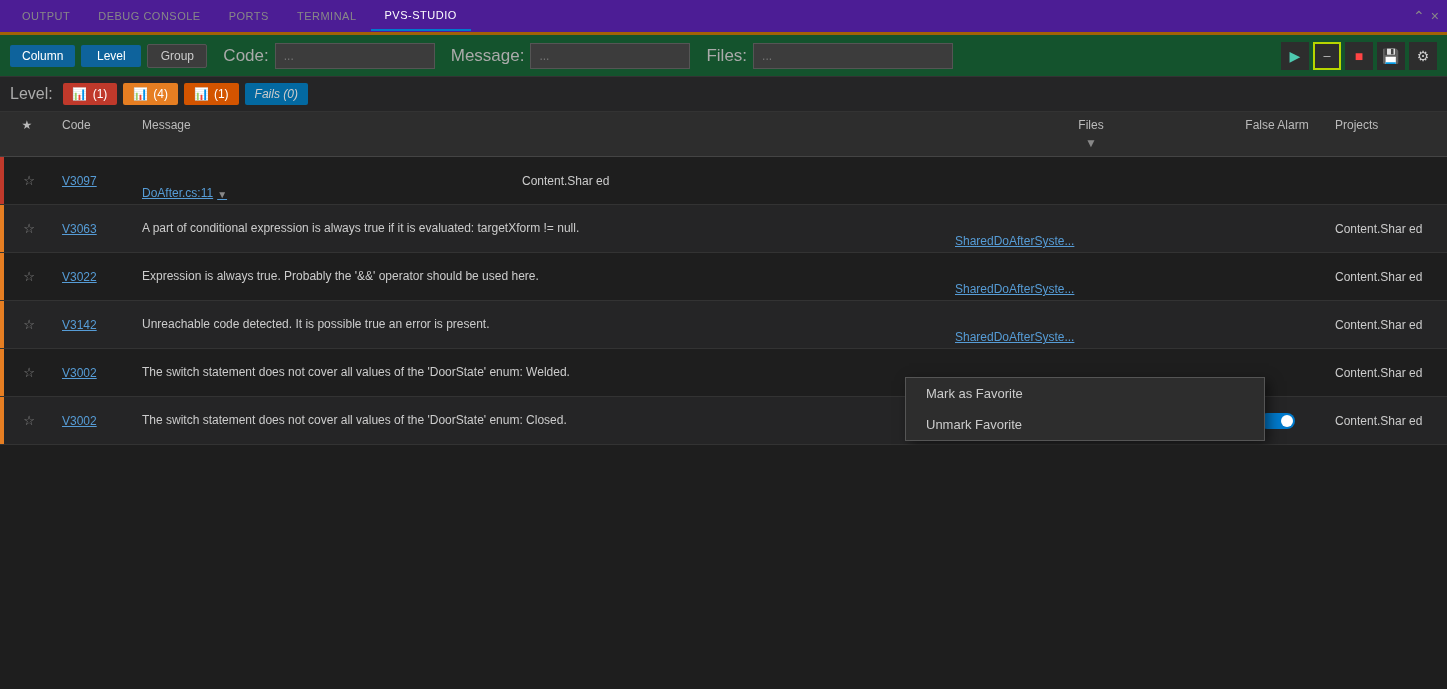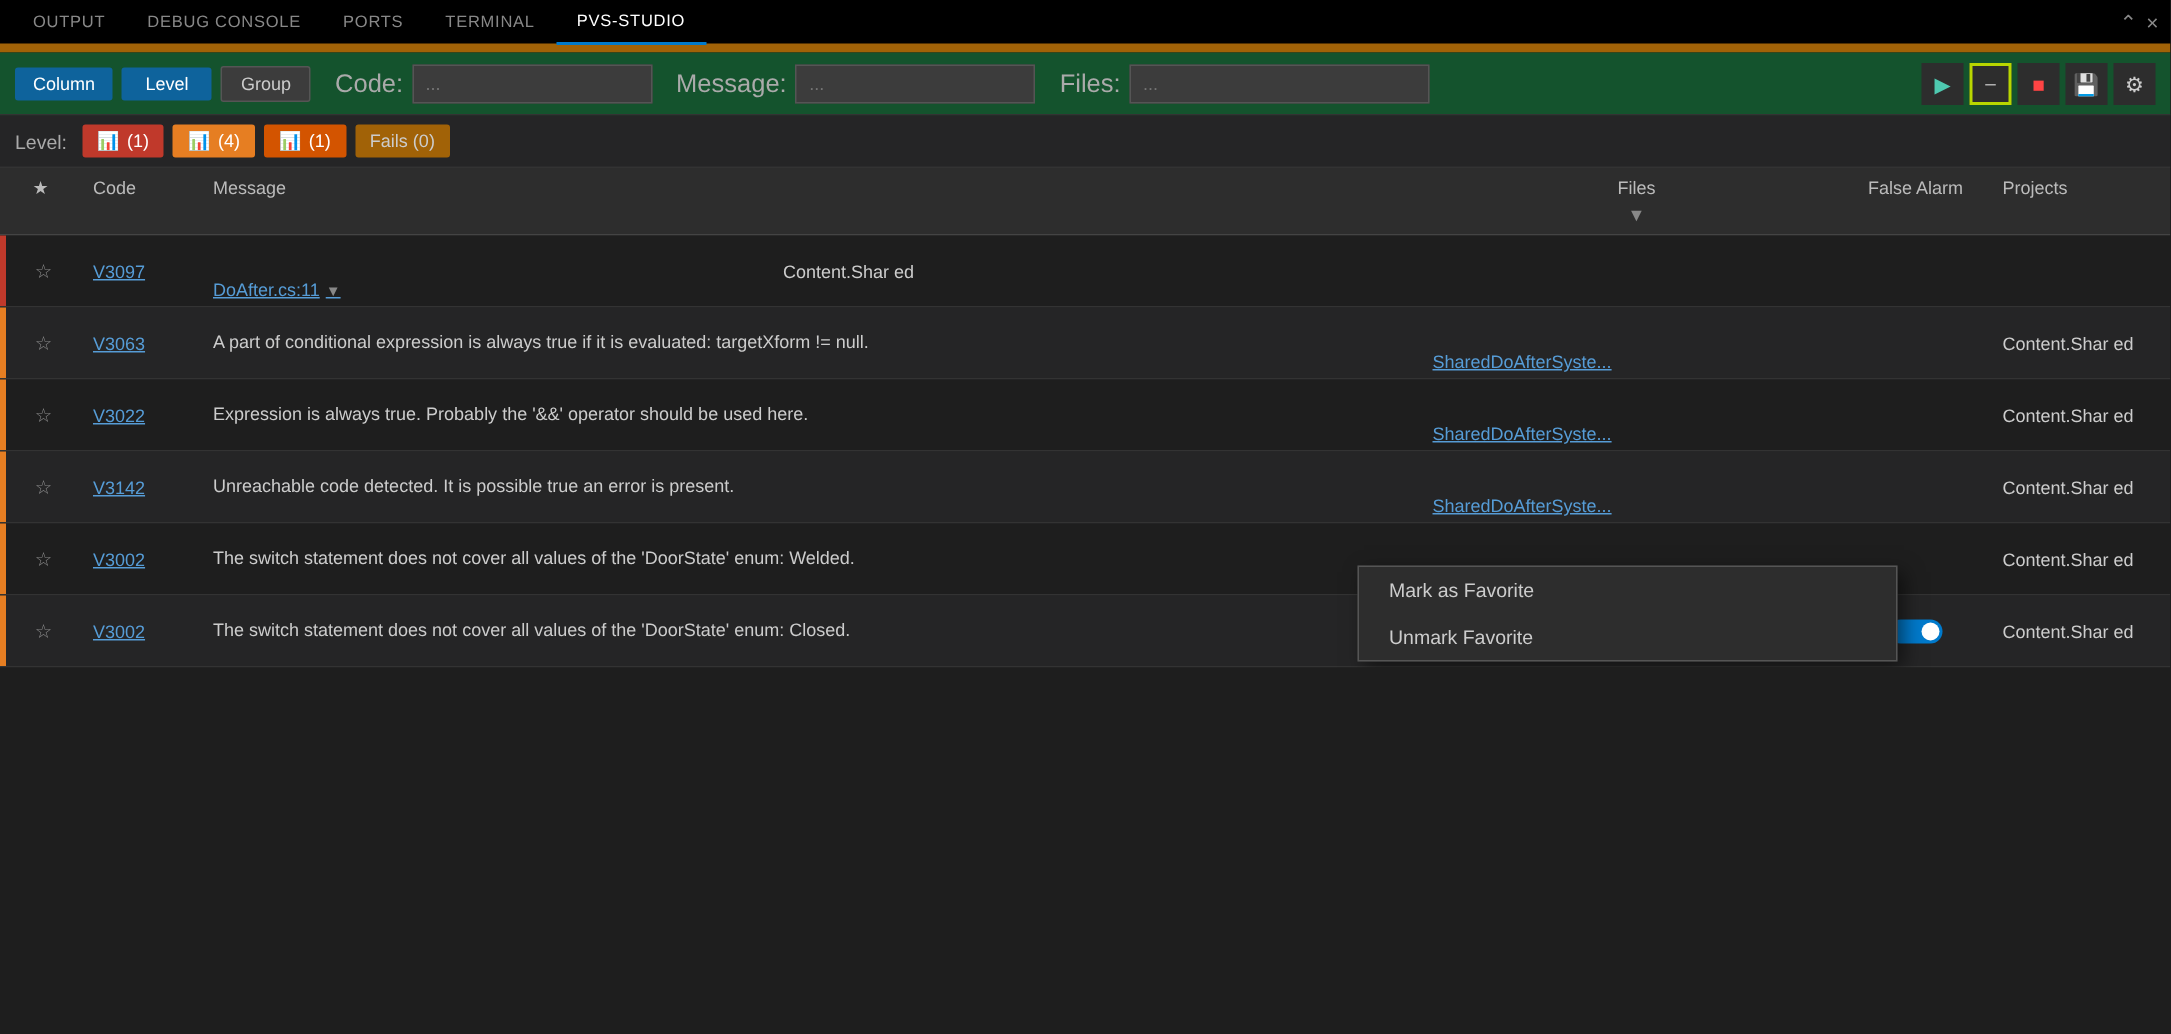--- a/index.html
+++ b/index.html
@@ -1,21 +1,21 @@
 <!DOCTYPE html>
 <html><head>
   <meta charset="utf-8">
   <style>
     * { box-sizing: border-box; margin: 0; padding: 0; }
     body { background: #1e1e1e; color: #ccc; font-family: 'Segoe UI', sans-serif; font-size: 13px; width: 1447px; height: 689px; overflow: hidden; }
 
     
     .tab-bar {
-      display: flex; align-items: center; background: #000000; height: 35px;
-      border-bottom: 6px solid #a16207; padding: 0 8px;
+      display: flex; align-items: center; background: #4c1d95; height: 35px;
+      border-bottom: 3px solid #a16207; padding: 0 8px;
     }
     .tab-item {
       padding: 8px 14px; color: #888; cursor: pointer; font-size: 11px; text-transform: uppercase; letter-spacing: 0.5px;
     }
     .tab-item.active {
       color: #fff; border-bottom: 2px solid #007acc;
     }
     .tab-spacer { flex: 1; }
     .tab-actions { display: flex; gap: 6px; align-items: center; color: #888; }
 
@@ -41,29 +41,29 @@
     }
     .icon-btn.green { color: #4ec9b0; }
     .icon-btn.highlighted { border: 2px solid #b8d600; }
     .icon-btn.red-icon { color: #f44; }
 
     
     .level-bar {
       background: #252526; padding: 6px 10px; display: flex; align-items: center; gap: 6px;
       border-bottom: 1px solid #333;
     }
-    .level-label { color: #aaa; font-size: 13px; margin-right: 4px; }
+    .level-label { color: #aaa; font-size: 16px; margin-right: 4px; }
     .level-btn {
       display: flex; align-items: center; gap: 5px; padding: 4px 10px;
       border: none; cursor: pointer; font-size: 12px; color: #fff; border-radius: 2px;
     }
     .level-btn.red { background: #c0392b; }
     .level-btn.orange { background: #e67e22; }
     .level-btn.dark-orange { background: #d35400; }
-    .level-btn.gray { background: #a16207; color: #ccc; }
+    .level-btn.gray { background: #0369a1; color: #ccc; font-style: italic; }
 
     
     .table-container { width: 100%; overflow: hidden; position: relative; }
     .table-header {
       display: flex; background: #2d2d2d; border-bottom: 1px solid #444;
       padding: 6px 0; color: #bbb; font-size: 12px;
     }
     .col-star { width: 50px; text-align: center; }
     .col-code { width: 80px; padding-left: 8px; }
     .col-message { flex: 1; padding-left: 8px; }

